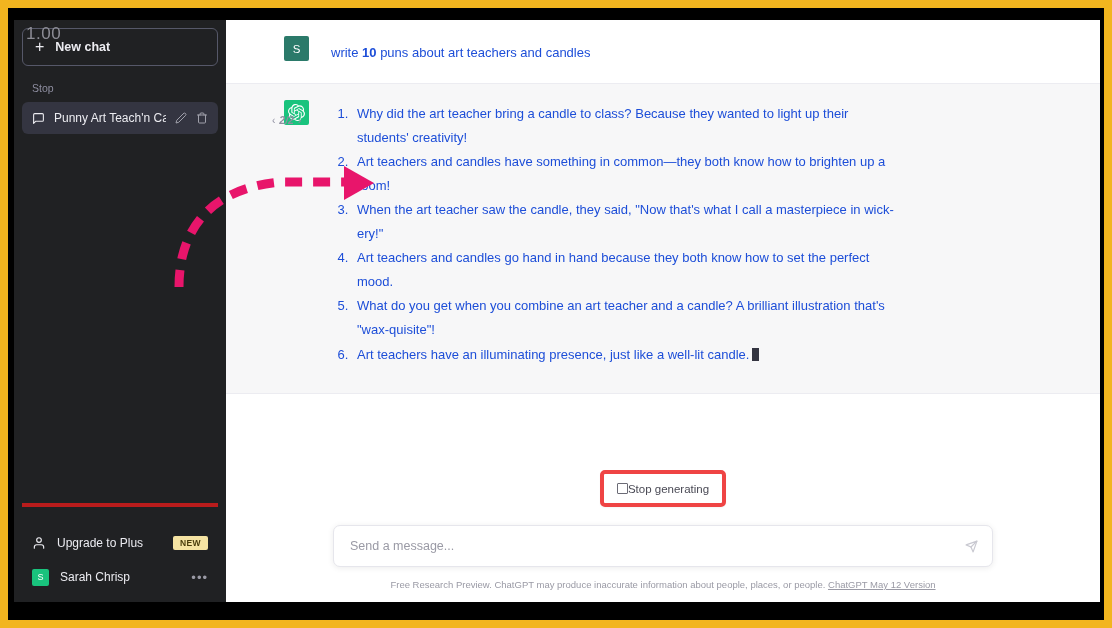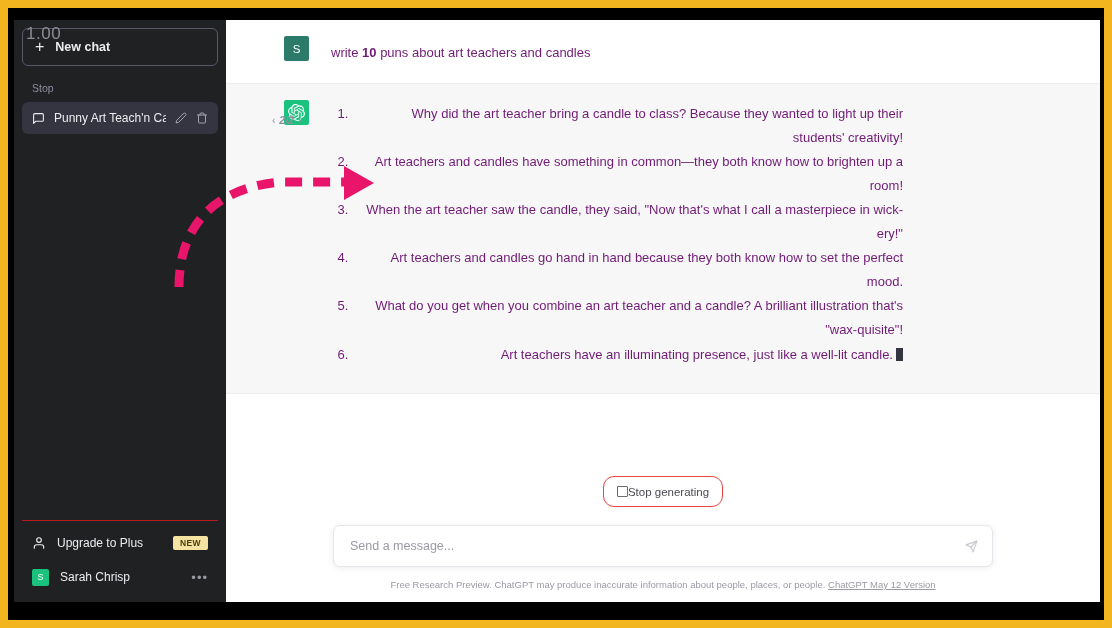--- a/index.html
+++ b/index.html
@@ -111,22 +111,22 @@
     flex: 1 1 auto;
     white-space: nowrap;
     overflow: hidden;
   }
   .icon-svg { display: block; }
   .chat-action { opacity: .75; cursor: pointer; display: flex; }
   .sb-spacer { flex: 1 1 auto; }
 
   .sidebar-bottom {
     flex: 0 0 auto;
-    border-top: 1px solid #b91c1c;
-    padding-top: 5px;
+    border-top: 4px solid #b91c1c;
+    padding-top: 19px;
   }
   .sb-row {
     display: flex;
     align-items: center;
     gap: 11px;
     height: 34px;
     padding: 0 10px;
     box-sizing: border-box;
     color: #ececf1;
     font-size: 12px;
@@ -208,36 +208,35 @@
     align-items: center;
     justify-content: center;
     color: #fff;
     font-size: 11.5px;
     margin-top: -2px;
   }
   .avatar.user-av { background: #2b7a6a; }
   .avatar.bot-av { background: #19c37d; }
   .msg-body {
     padding-left: 22px;
-    color: #701a75;
+    color: #1d4ed8;
     font-size: 13px;
     line-height: 1.85;
     max-width: 580px;
   }
   .msg-body.user-text { padding-top: 3px; }
   .msg-body b { font-weight: 700; }
   ol.puns {
     margin: 0;
     padding-left: 21px;
     list-style-position: outside;
   }
   ol.puns li {
-    margin: 0 8px 0 0;
+    margin: 0 14px 0 0;
     padding-left: 5px;
-    text-align: right;
   }
   .cursor-block {
     display: inline-block;
     width: 7px;
     height: 13px;
     background: #343541;
     vertical-align: -2px;
     margin-left: 3px;
   }
 
@@ -247,23 +246,23 @@
     display: flex;
     flex-direction: column;
     justify-content: flex-end;
     align-items: center;
     padding-bottom: 12px;
     background: #fff;
   }
   .stop-btn {
     display: inline-flex;
     align-items: center;
-    border: 1px solid #ef4444;
+    border: 4px solid #ef4444;
     background: #ffffff;
-    border-radius: 11px;
+    border-radius: 5px;
     height: 29px;
     padding: 0 13px;
     font-size: 11.5px;
     color: #4a4a55;
     cursor: pointer;
     margin-bottom: 18px;
     box-shadow: 0 1px 2px rgba(0,0,0,.04);
   }
   .stop-square {
     width: 9px; height: 9px;

